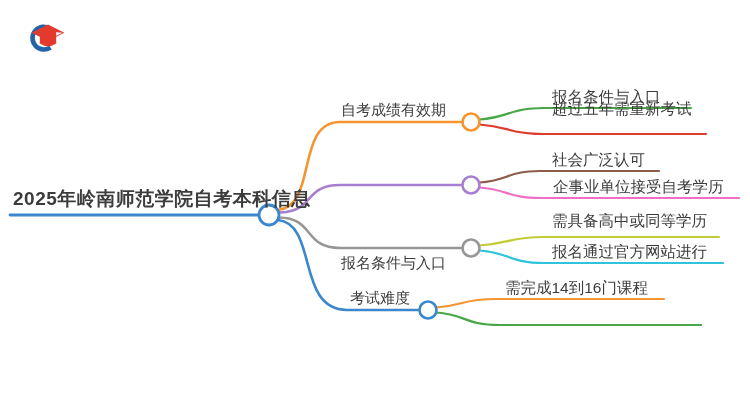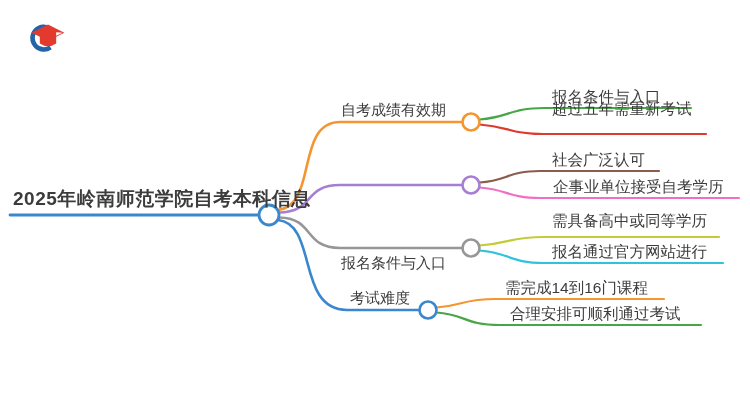--- a/index.html
+++ b/index.html
@@ -72,15 +72,14 @@
 
   <div class="node-label leaf-label" style="left:552px;top:150px;">社会广泛认可</div>
   <div class="node-label leaf-label" style="left:553px;top:177px;">企事业单位接受自考学历</div>
 
   <div class="node-label branch-label" style="left:341px;top:212px;margin-top:40px;">报名条件与入口</div>
   <div class="node-label leaf-label" style="left:552px;top:211px;">需具备高中或同等学历</div>
   <div class="node-label branch-label" style="left:350px;top:287px;">考试难度</div>
 
   <div class="node-label leaf-label" style="left:552px;top:242px;">报名通过官方网站进行</div>
   <div class="node-label leaf-label" style="left:505px;top:278px;">需完成14到16门课程</div>
-  <div class="node-label leaf-label" style="left:510px;top:304px;">合理安排可顺利通过考试</div>
 
 </div>
 
 </body></html>

